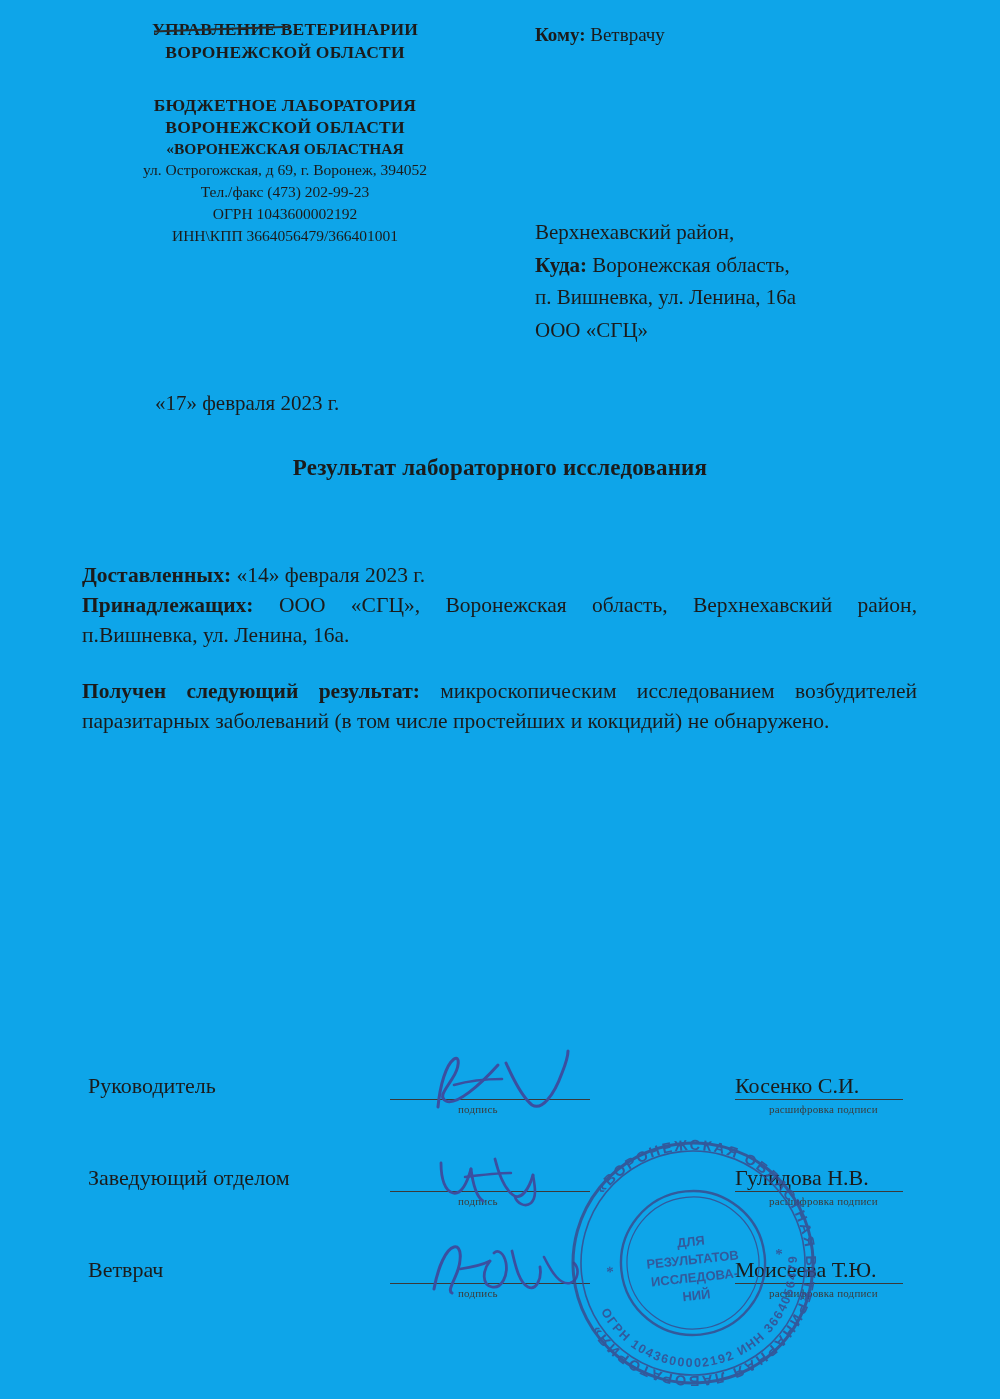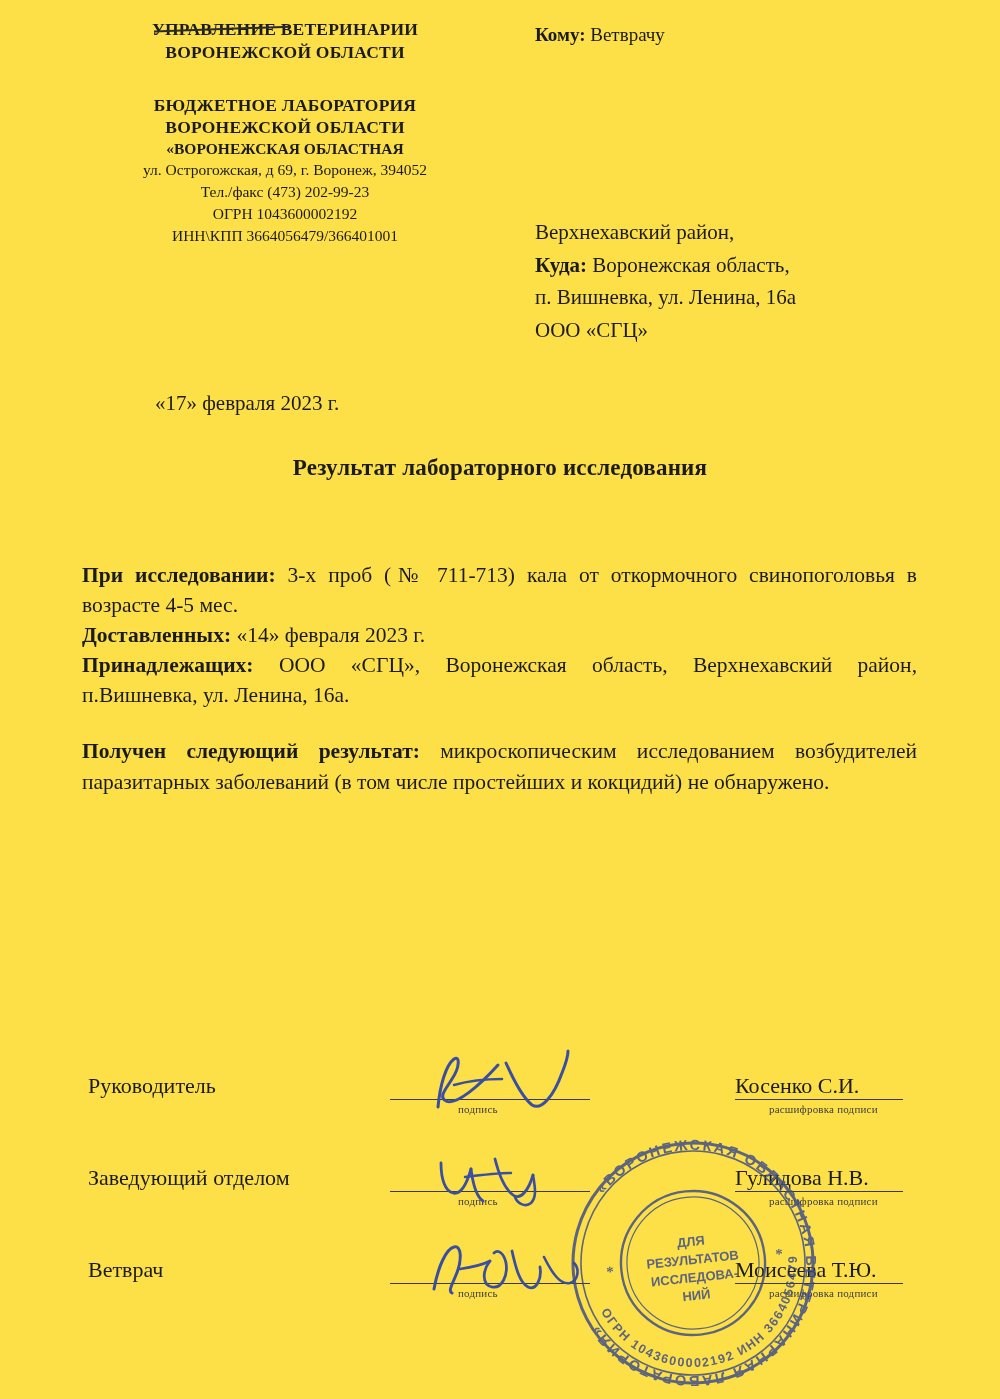--- a/index.html
+++ b/index.html
@@ -12,21 +12,21 @@
     height: 1399px;
     position: relative;
     font-family: "Liberation Serif", serif;
     color: #1b1b1b;
     overflow: hidden;
   }
 
   .page {
     position: absolute;
     inset: 0;
-    background: #fde047;
+    background: #0ea5e9;
   }
 
   
   .header {
     position: absolute;
     top: 18px;
     left: 0;
     width: 1000px;
   }
   .org-block {
@@ -228,24 +228,20 @@
     </div>
 
     <div class="date-line">«17» февраля 2023 г.</div>
   </div>
 
   <div class="title">
     <div>Результат лабораторного исследования</div>
   </div>
 
   <div class="body-block">
-    <p>
-      <span class="b">При исследовании:</span>
-      <span>3-х проб (№ 711-713) кала от откормочного свинопоголовья в возрасте 4-5 мес.</span>
-    </p>
     <p>
       <span class="b">Доставленных:</span>
       <span>«14» февраля 2023 г.</span>
     </p>
     <p>
       <span class="b">Принадлежащих:</span>
       <span>ООО «СГЦ», Воронежская область, Верхнехавский район, п.Вишневка, ул. Ленина, 16а.</span>
     </p>
     <p class="spaced">
       <span class="b">Получен следующий результат:</span>

